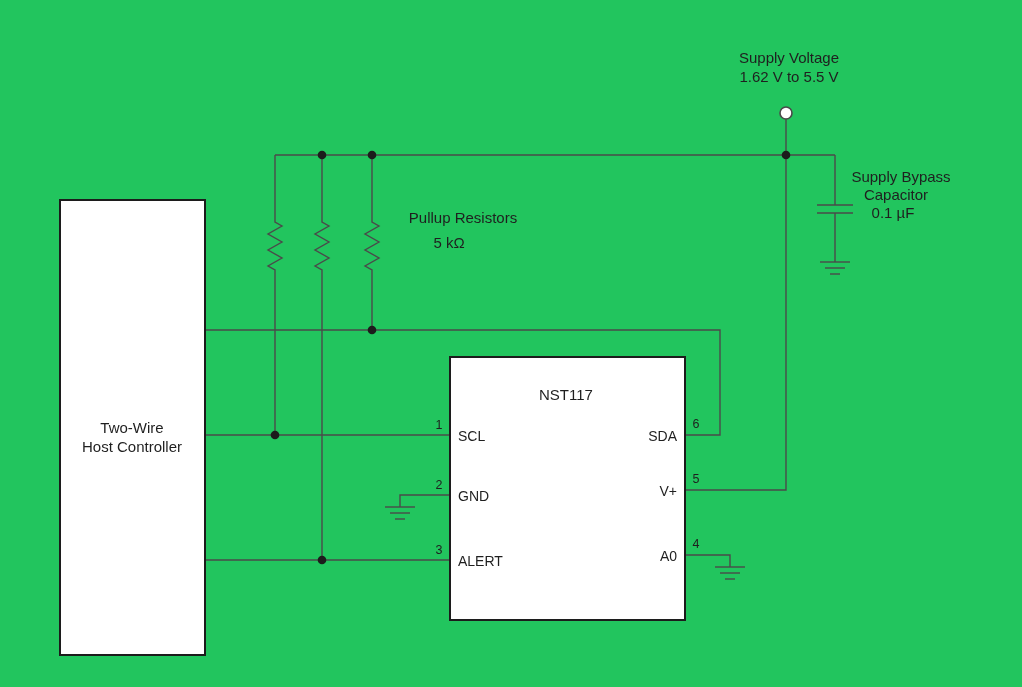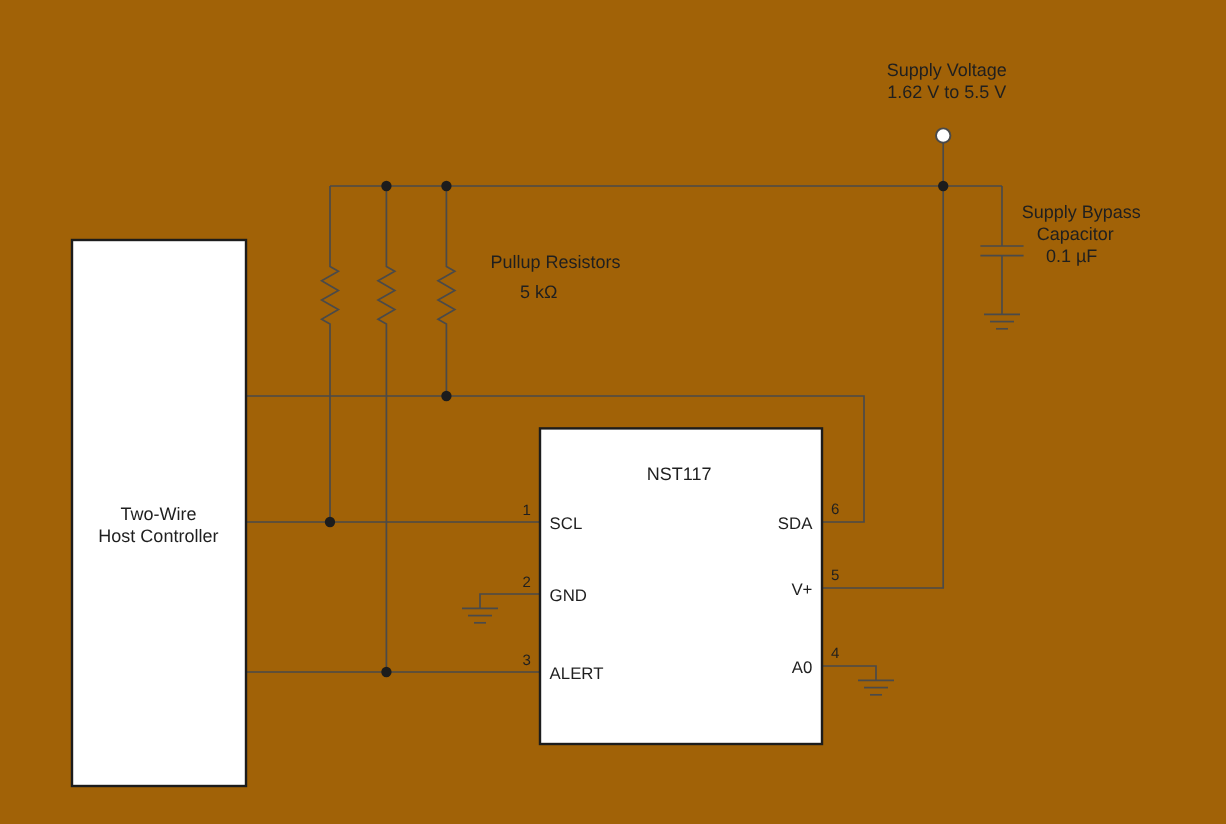--- a/index.html
+++ b/index.html
@@ -4,21 +4,21 @@
 <style>
   html, body {
     margin: 0;
     padding: 0;
     background: #ffffff;
   }
   .canvas {
     position: relative;
     width: 1022px;
     height: 687px;
-    background: #a16207;
+    background: #22c55e;
     font-family: "Liberation Sans", sans-serif;
     overflow: hidden;
   }
   svg { position: absolute; top: 0; left: 0; }
   .wire   { stroke: #4a4a4a; stroke-width: 1.4; fill: none; }
   .boxln  { stroke: #1c1c1c; stroke-width: 2;   fill: #ffffff; }
   .dot    { fill: #1c1c1c; stroke: none; }
   .term   { stroke: #4a4a4a; stroke-width: 1.6; fill: #ffffff; }
   .lbl    { font-family: "Liberation Sans", sans-serif; font-size: 15px; fill: #1f1f1f; }
   .pinlbl { font-family: "Liberation Sans", sans-serif; font-size: 14px; fill: #1f1f1f; }

